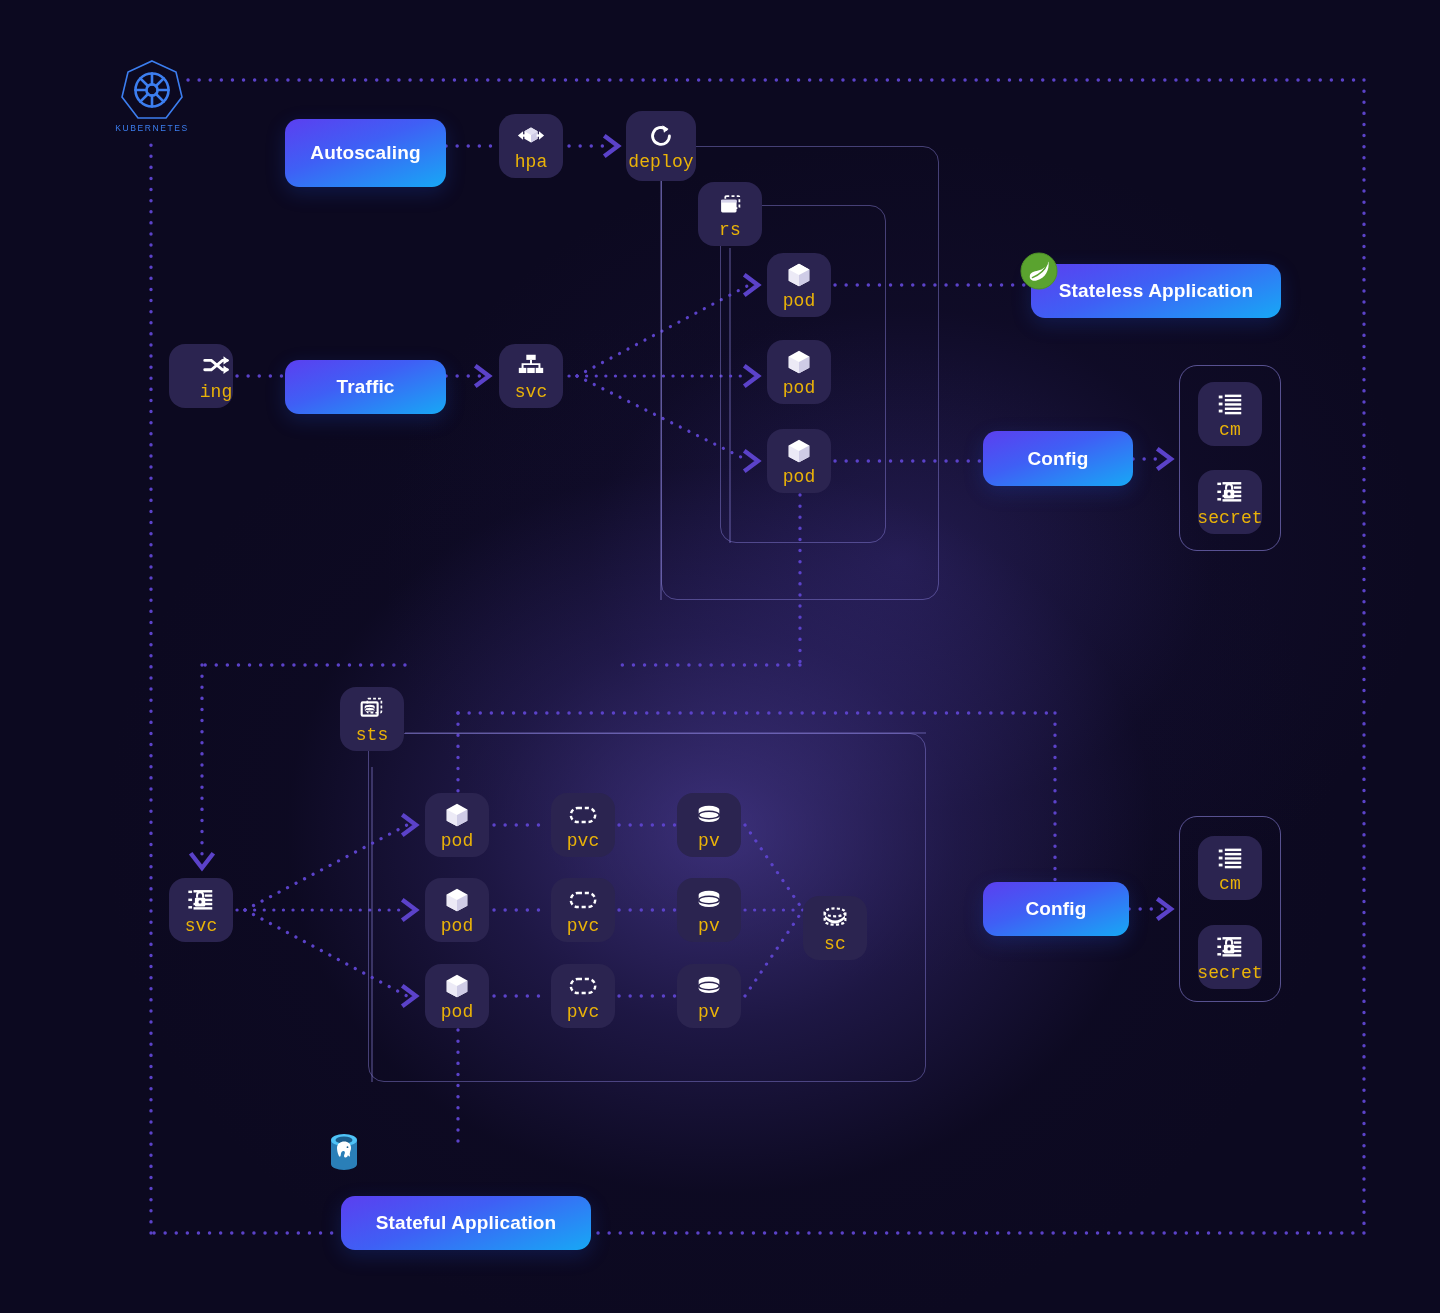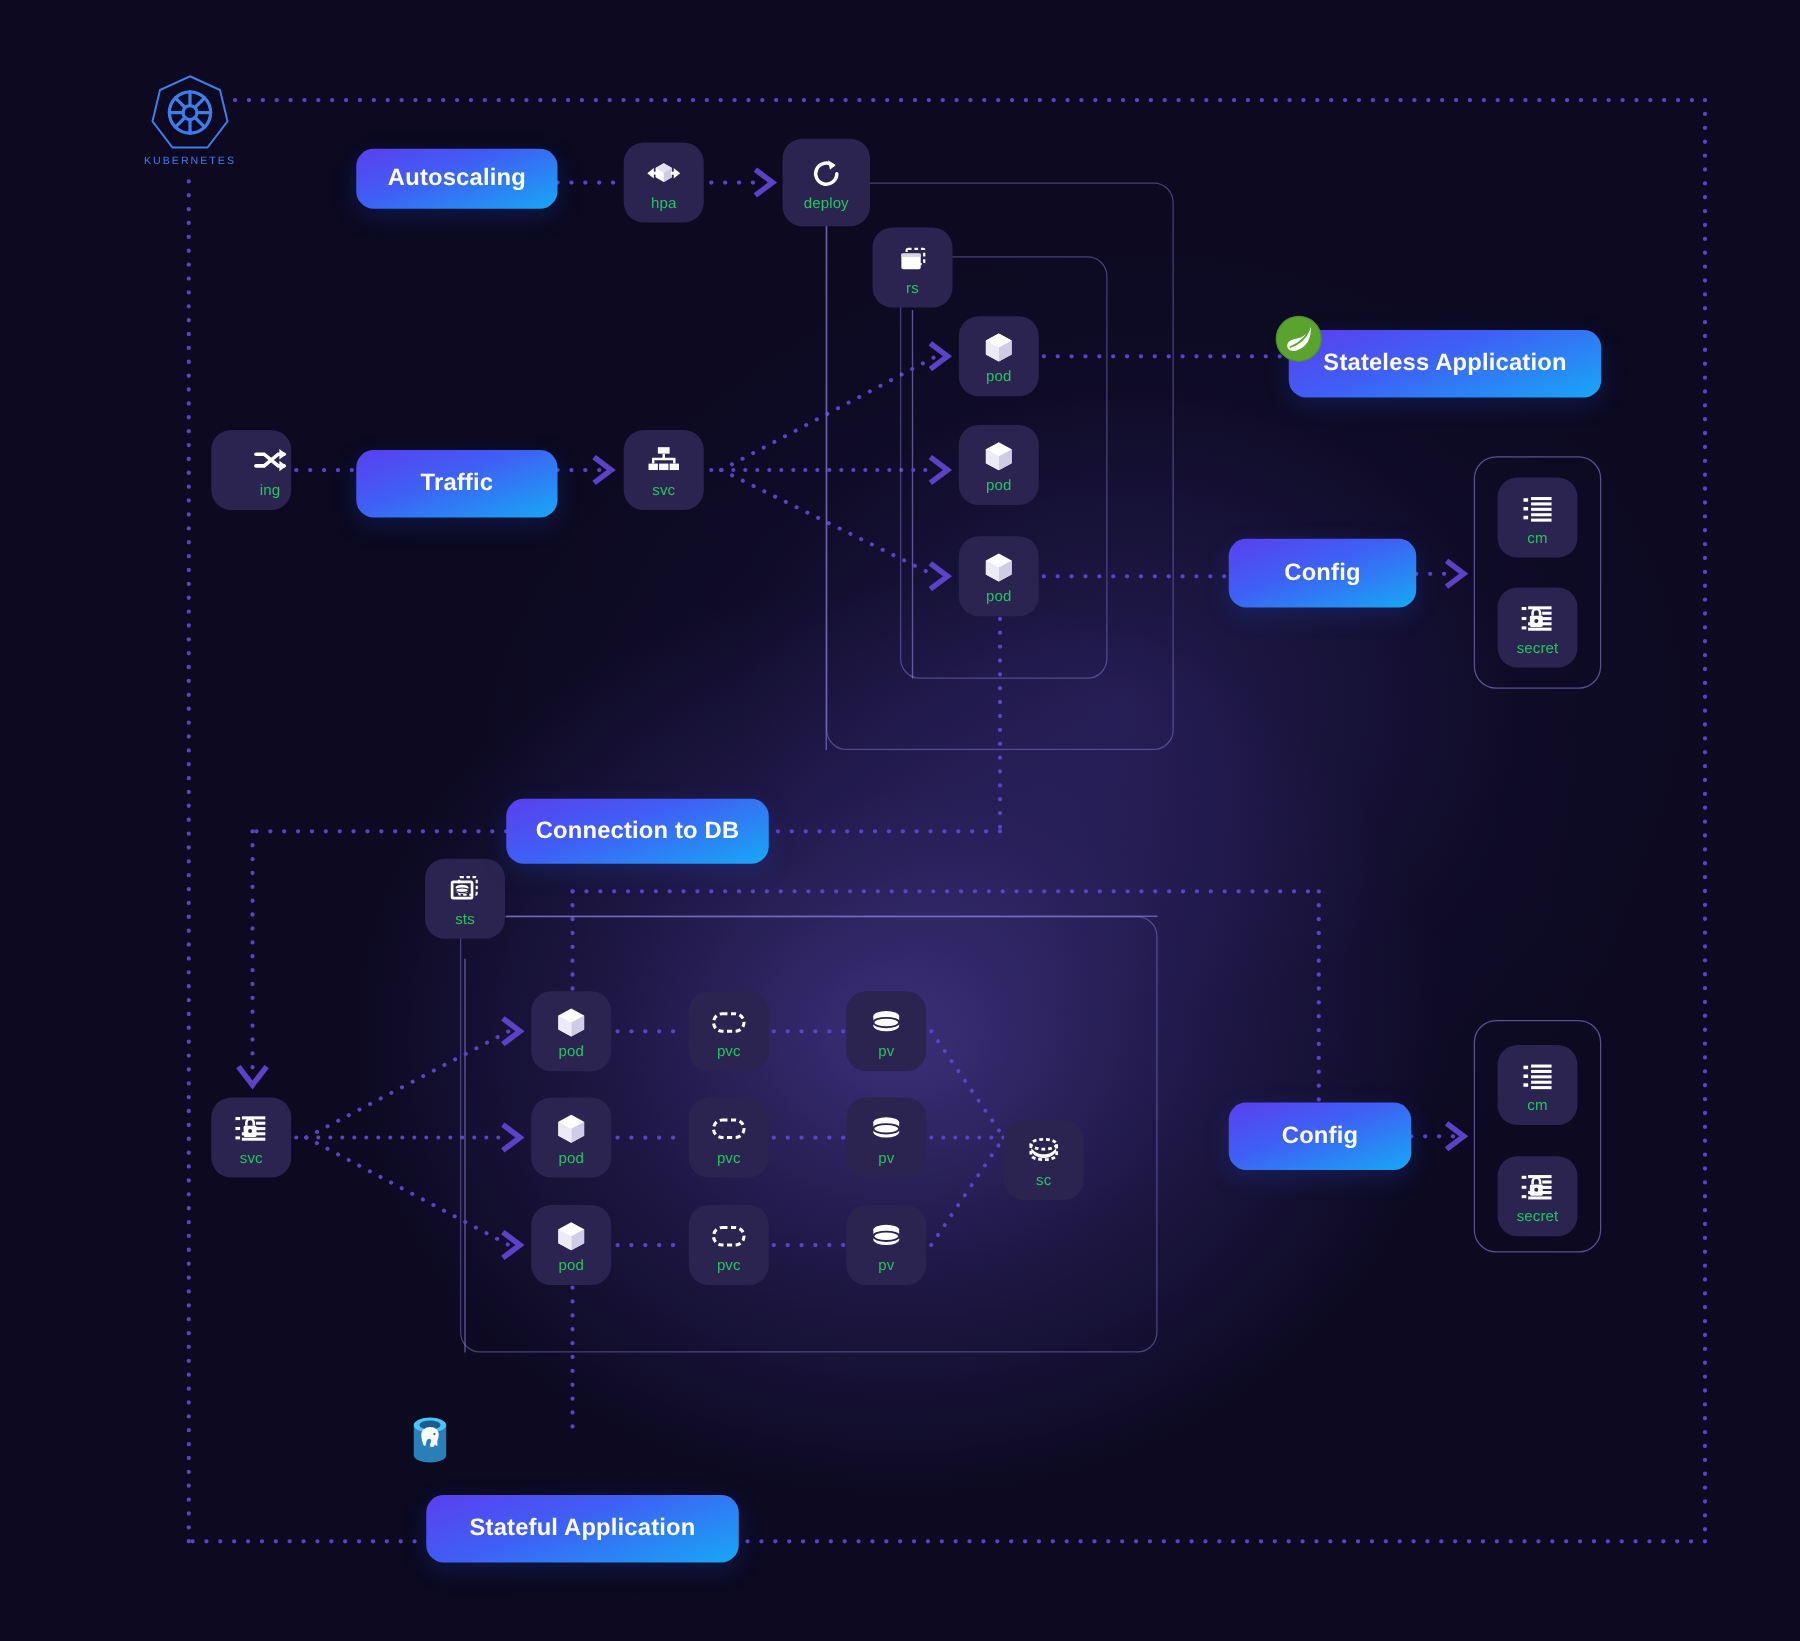--- a/index.html
+++ b/index.html
@@ -26,22 +26,22 @@
     width: 64px; height: 64px;
     background: #2b2450;
     border-radius: 16px;
     display: flex; flex-direction: column;
     align-items: center; justify-content: center;
     gap: 2px;
     z-index: 6;
   }
   .node .glyph { width: 30px; height: 30px; display: block; }
   .node .nlabel {
-    color: #22c55e; font-size: 12px; line-height: 1;
-    letter-spacing: .1px; font-family: Liberation Sans, sans-serif;
+    color: #eab308; font-size: 18px; line-height: 1;
+    letter-spacing: .1px; font-family: Liberation Mono, monospace;
   }
   .node.deploy-node { width: 70px; height: 70px; text-align: right; }
 
   
   .pill {
     position: absolute;
     display: flex; align-items: center; justify-content: center;
     border-radius: 14px;
     background: linear-gradient(160deg, #5b3ff0 0%, #3f5ff5 42%, #17a8f5 100%);
     color: #ffffff;
@@ -184,21 +184,21 @@
         <line x1="38.6" y1="32" x2="49.5" y2="32"></line>
         <line x1="21.3" y1="20.3" x2="29" y2="28"></line>
         <line x1="37" y1="36" x2="44.7" y2="43.7"></line>
         <line x1="44.7" y1="20.3" x2="37" y2="28"></line>
         <line x1="29" y1="36" x2="21.3" y2="43.7"></line>
       </g>
     </svg>
     <span class="k8s-caption">KUBERNETES</span>
   </div>
 
-  <div class="pill" style="left:264px; top:119px; width:161px; height:48px;">
+  <div class="pill" style="left:264px; top:119px; width:161px; height:68px;">
     <span>Autoscaling</span>
   </div>
 
   <div class="pill" style="left:264px; top:360px; width:161px; height:54px;">
     <span>Traffic</span>
   </div>
 
   <div class="pill" style="left:1010px; top:264px; width:250px; height:54px;">
     <span>Stateless Application</span>
   </div>
@@ -207,23 +207,20 @@
     <circle cx="19" cy="19" r="18" fill="#5aa32f"></circle>
     <circle cx="19" cy="19" r="18" fill="none" stroke="#4d8f27" stroke-width="1"></circle>
     <path d="M28.5 9.5 C29.5 18 25.5 26 16.5 28.5 C12.5 29.5 9.5 27.5 9.8 24.2 C10.1 20.5 14 19.6 18.2 18.6 C23 17.4 26.5 14.8 28.5 9.5 Z" fill="#ffffff"></path>
     <path d="M27.2 11.8 C24.4 19.5 18.6 23.2 12.4 25.6" fill="none" stroke="#5aa32f" stroke-width="1.5" stroke-linecap="round"></path>
   </svg>
 
   <div class="pill" style="left:962px; top:431px; width:150px; height:55px;">
     <span>Config</span>
   </div>
 
-  <div class="pill" style="left:384px; top:639px; width:210px; height:52px;">
-    <span>Connection to DB</span>
-  </div>
 
   <div class="pill" style="left:962px; top:882px; width:146px; height:54px;">
     <span>Config</span>
   </div>
 
   <div class="pill" style="left:320px; top:1196px; width:250px; height:54px;">
     <span>Stateful Application</span>
   </div>
 
   <svg class="badge-icon" style="left:305px; top:1131px;" width="36" height="42" viewBox="0 0 36 42">

